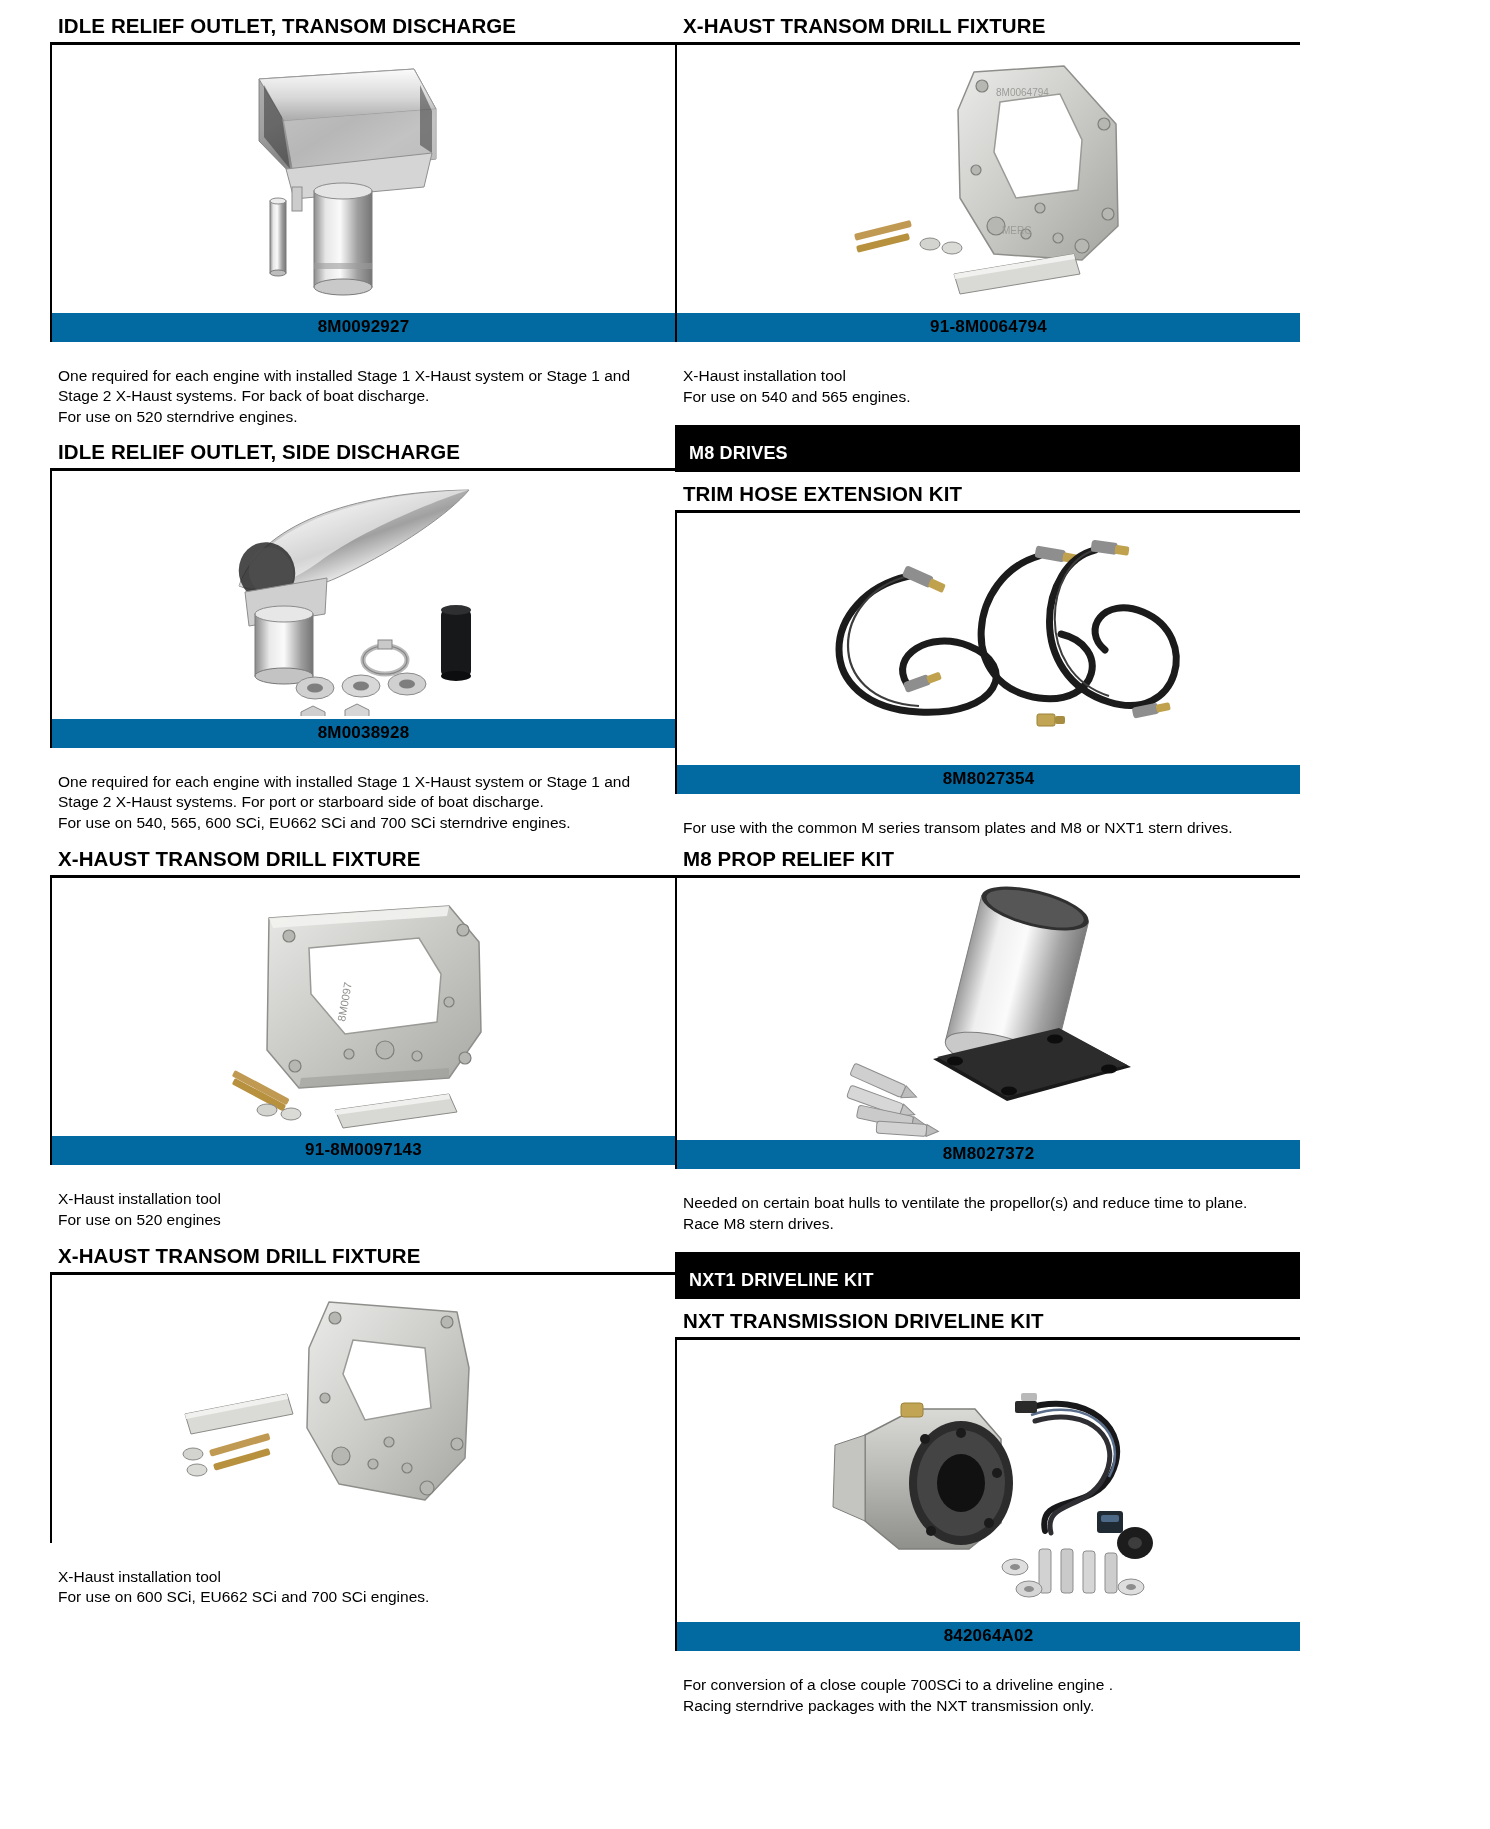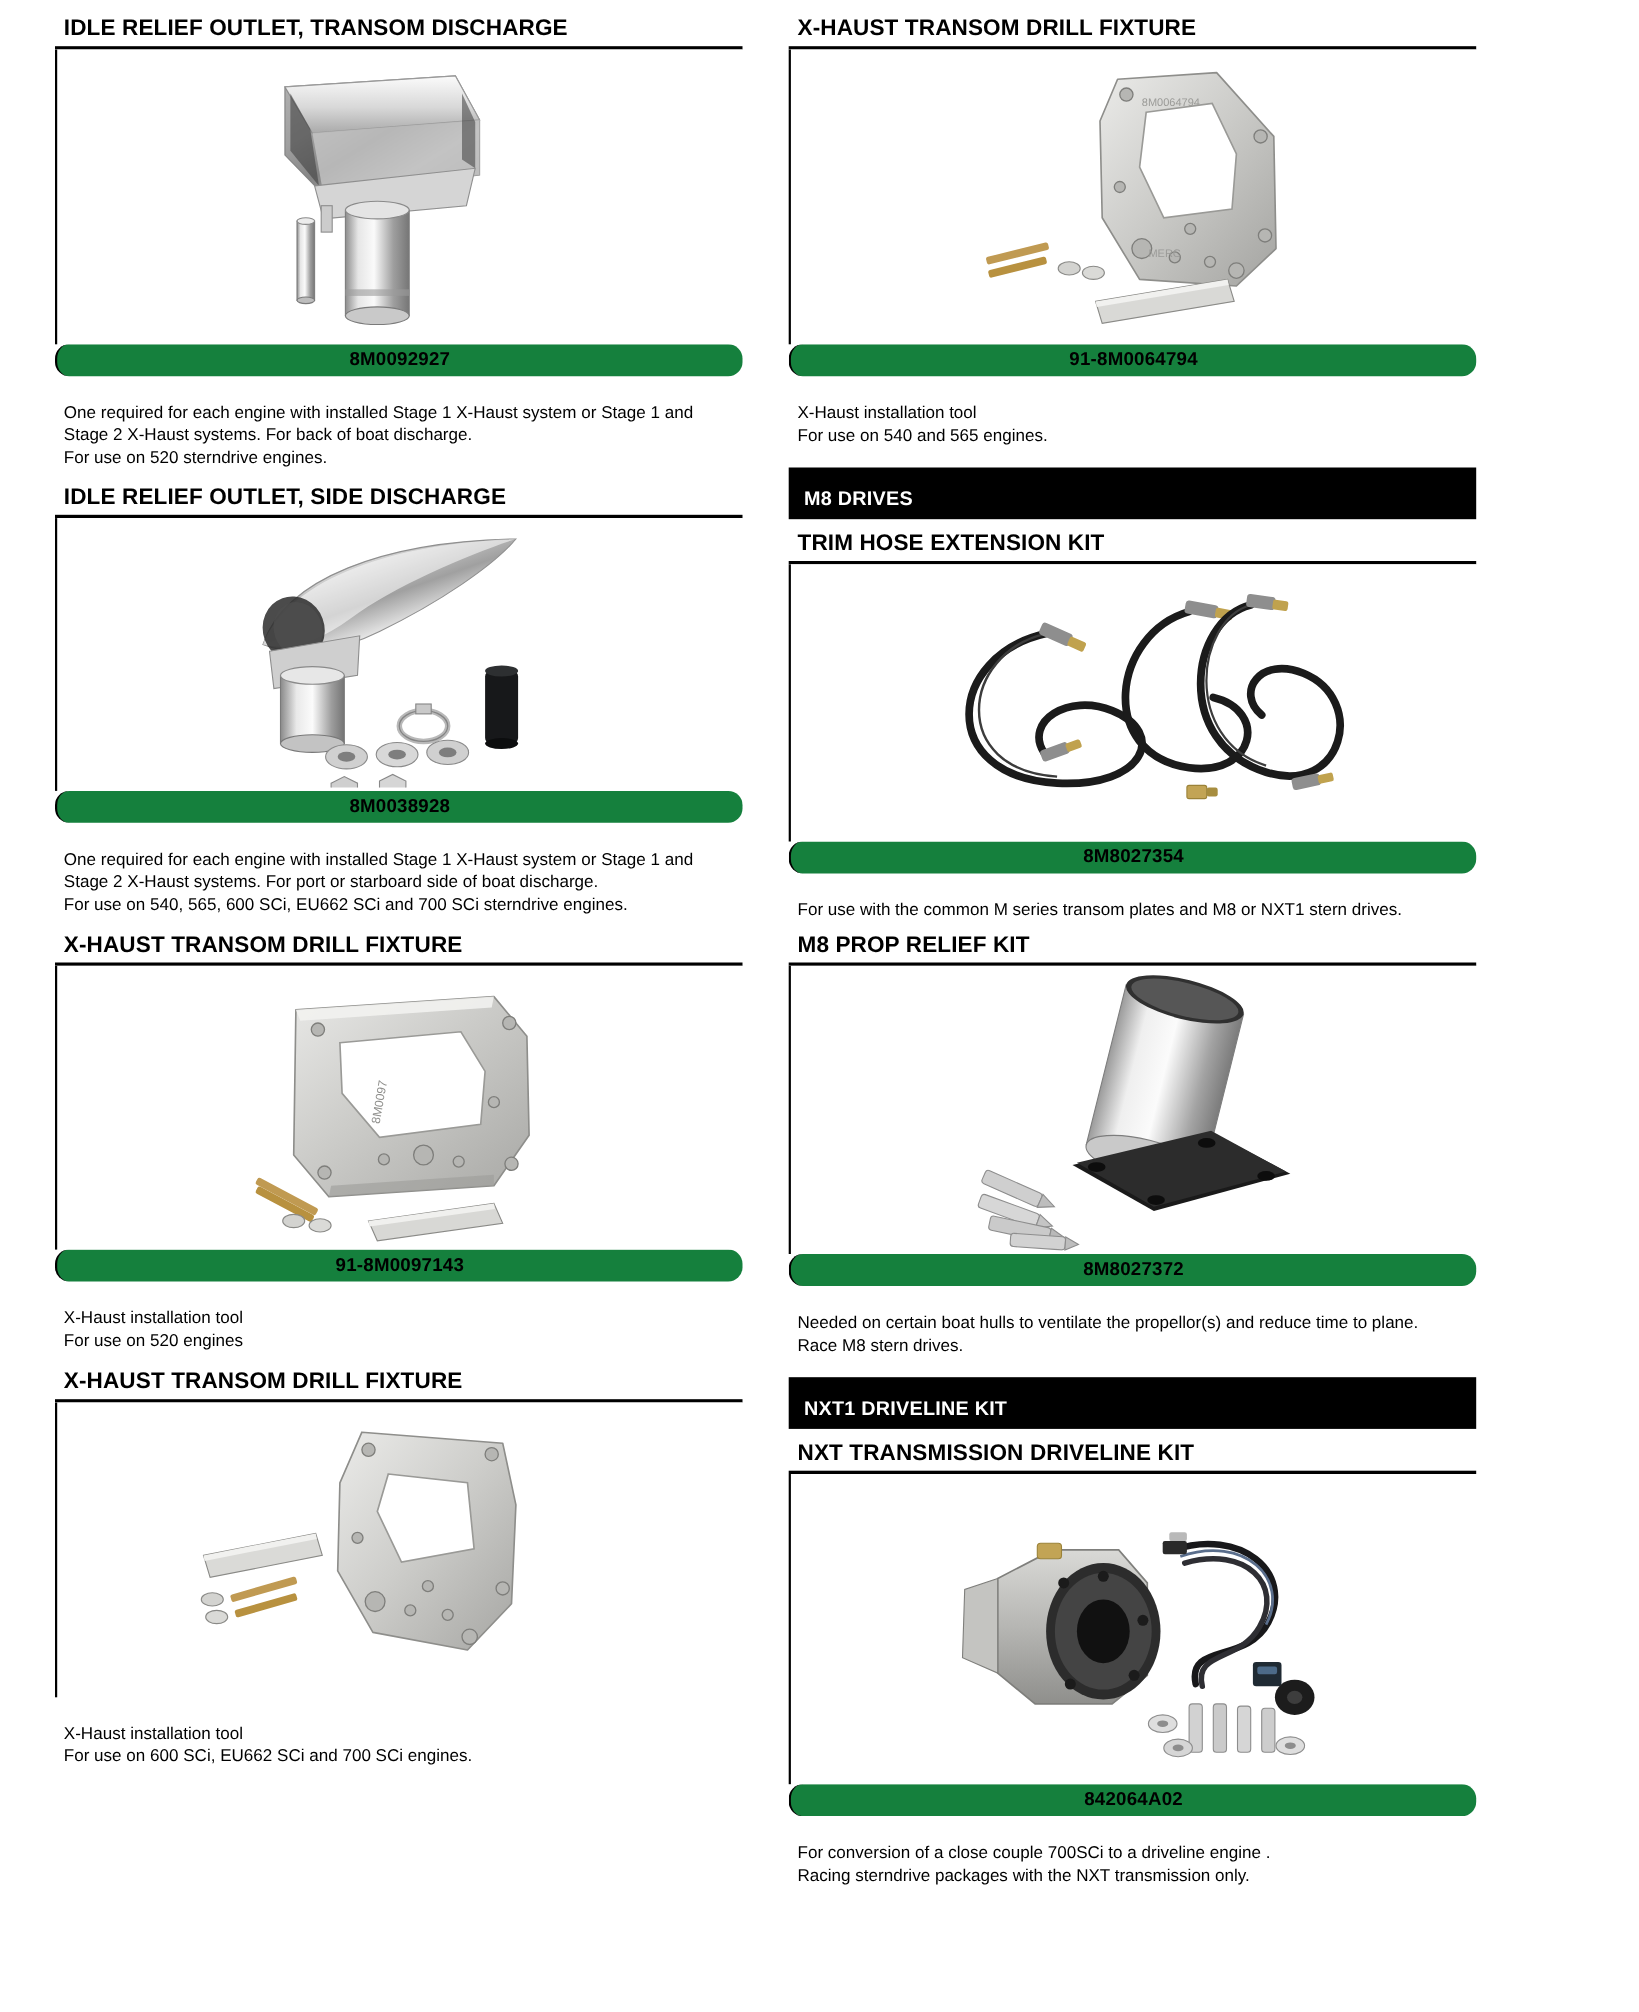--- a/index.html
+++ b/index.html
@@ -13,21 +13,20 @@
     height: 1829px;
     font-family: "Liberation Sans", sans-serif;
     color: #000;
     position: relative;
   }
   .page {
     width: 1490px;
     height: 1829px;
     padding: 14px 40px 0 50px;
     display: flex;
-    gap: 42px;
   }
   .col {
     width: 625px;
     flex: 0 0 625px;
   }
   
   .banner {
     background: #000;
     color: #fff;
     font-size: 18px;
@@ -52,28 +51,27 @@
     padding: 0;
     background: #fff;
   }
   .figure-inner {
     display: flex;
     align-items: center;
     justify-content: center;
     overflow: hidden;
   }
   .partbar {
-    background: #15803d;
+    background: #0369a1;
     border-left: 2px solid #000;
     font-size: 17px;
     font-weight: bold;
     padding: 4px 0 5px 0;
     text-align: center;
     letter-spacing: .2px;
-    border-radius: 13px;
   }
   .partbar .prefix { font-weight: bold; }
   .desc {
     font-size: 15.5px;
     line-height: 1.28;
     padding: 4px 2px 0 8px;
     margin-top: 20px;
   }
   .desc p { margin: 0 0 1px 0; }
   svg { display: block; }

